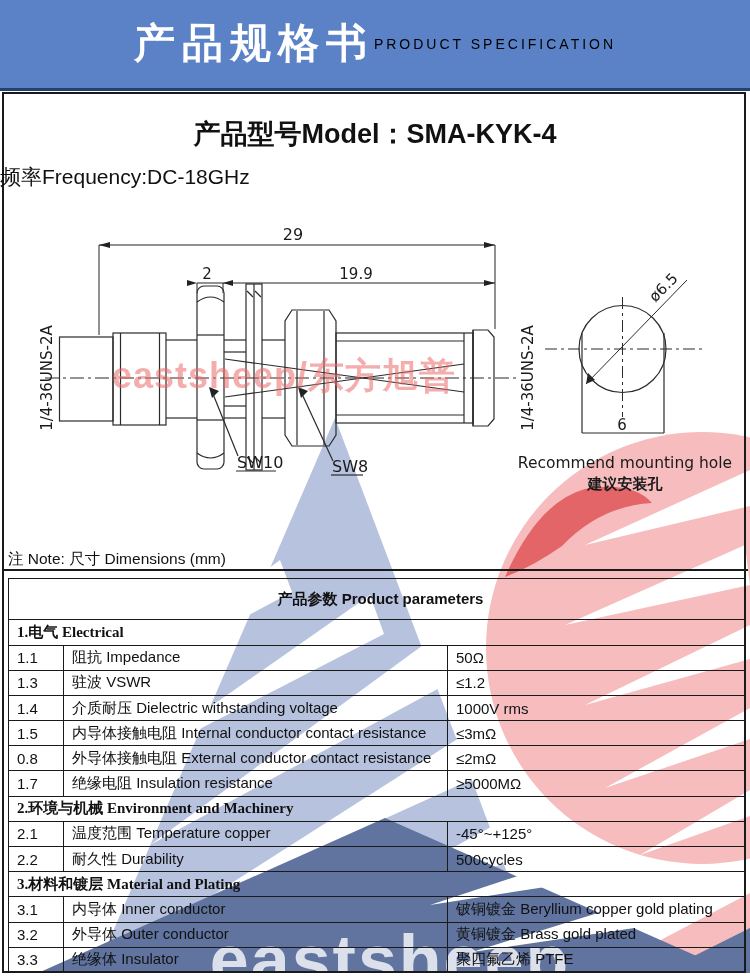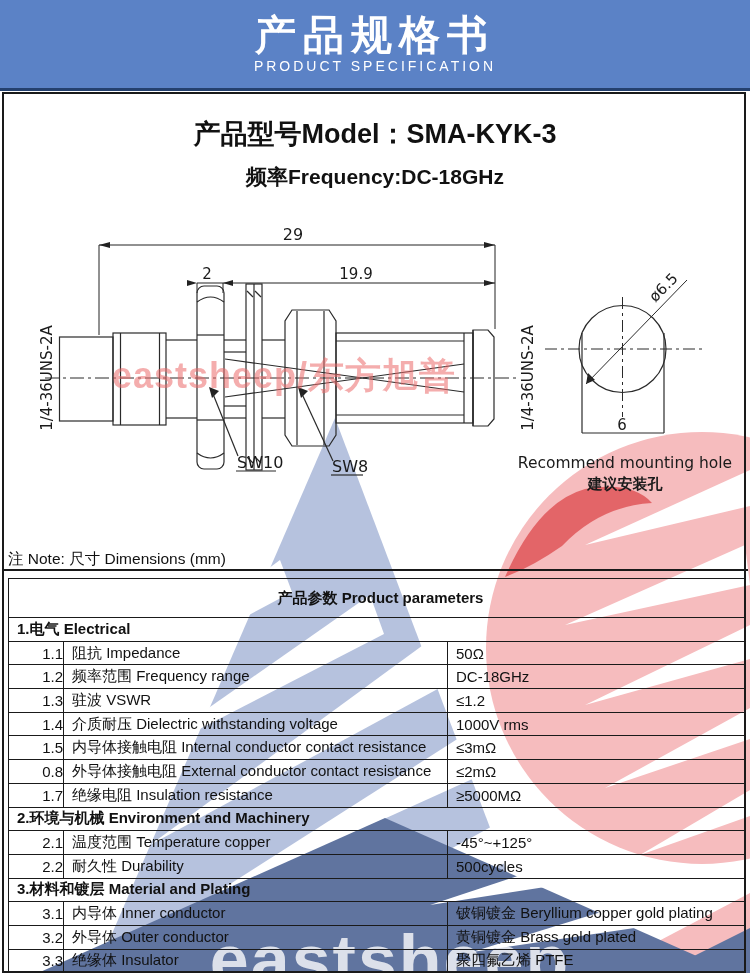--- a/index.html
+++ b/index.html
@@ -3,46 +3,46 @@
 <meta charset="utf-8">
 <style>
   html,body{margin:0;padding:0;}
   body{
     width:750px;height:980px;position:relative;overflow:hidden;background:#ffffff;
     font-family:"Liberation Sans","DejaVu Sans",sans-serif;color:#111;
   }
   
   .header-band{
     position:absolute;left:0;top:0;width:750px;height:88px;background:#5b82c6;
-    border-bottom:3px solid #24406e;display:flex;flex-direction:column;align-items:center;justify-content:center;
+    border-bottom:3px solid #24406e;display:flex;flex-direction:row;align-items:center;justify-content:center;
     z-index:4;
   }
   .header-title{color:#fff;font-size:41px;font-weight:bold;letter-spacing:7px;line-height:1.05;}
-  .header-sub{color:#ffffff;font-size:14px;letter-spacing:3px;margin-top:0;}
+  .header-sub{color:#000000;font-size:14px;letter-spacing:3px;margin-top:0;}
   
   .page-frame{position:absolute;left:2px;top:92px;width:744px;height:881px;border:2px solid #1a1a1a;box-sizing:border-box;z-index:2;pointer-events:none;}
   .section-divider{position:absolute;left:2px;top:569px;width:746px;height:2px;background:#1a1a1a;z-index:2;}
   
   .model-line{position:absolute;left:0;top:116px;width:750px;text-align:center;font-size:27px;font-weight:bold;z-index:3;}
-  .freq-line{position:absolute;left:0;top:163px;width:750px;text-align:center;font-size:21px;font-weight:bold;z-index:3;}
+  .freq-line{position:absolute;left:0;top:163px;width:750px;text-align:left;font-size:21px;font-weight:normal;z-index:3;}
   .note-line{position:absolute;left:8px;top:549px;font-size:15.5px;z-index:3;text-align:center;}
   
   .wm-svg{position:absolute;left:0;top:0;width:750px;height:980px;z-index:1;}
   .draw-svg{position:absolute;left:0;top:0;width:750px;height:980px;z-index:2;}
   .wm-red-text{
     position:absolute;left:112px;top:352px;width:560px;z-index:3;
     font-size:36px;font-weight:bold;color:rgba(235,105,105,0.55);letter-spacing:1px;white-space:nowrap;
   }
   
   .param-table-wrap{position:absolute;left:8px;top:578px;width:736px;height:395px;z-index:3;}
   table.param{width:736px;height:395px;border-collapse:collapse;table-layout:fixed;background:transparent;padding-left:19px;}
   table.param td{border:1.5px solid #1a1a1a;padding:0 0 0 8px;font-size:15px;vertical-align:middle;background:transparent;overflow:hidden;white-space:nowrap;}
   td.tbl-title{text-align:center;font-size:17px;font-weight:bold;padding:0;height:38px;}
-  td.sec{font-weight:bold;font-size:16px;padding-left:4px;}
-  td.num{text-align:right;padding:0;}
+  td.sec{font-weight:bold;font-size:16px;padding-left:4px;font-family:Liberation Serif, serif;}
+  td.num{text-align:left;padding:0;}
   tr.r{height:23.7px;}
 </style>
 </head>
 <body>
 
 <svg class="wm-svg" viewBox="0 0 750 980" xmlns="http://www.w3.org/2000/svg">
 
   <polygon points="335,418 95,973 545,973" fill="#b6c2de"></polygon>
   <polygon points="90,700 280,560 292,592" fill="#ffffff"></polygon>
   <polygon points="120,770 370,595 384,634" fill="#ffffff"></polygon>
@@ -68,21 +68,21 @@
 </svg>
 
 <div class="header-band">
   <div class="header-title">产品规格书</div>
   <div class="header-sub">PRODUCT SPECIFICATION</div>
 </div>
 
 <div class="page-frame"></div>
 <div class="section-divider"></div>
 
-<div class="model-line">产品型号Model：SMA-KYK-3</div>
+<div class="model-line">产品型号Model：SMA-KYK-4</div>
 <div class="freq-line">频率Frequency:DC-18GHz</div>
 
 <svg class="draw-svg" viewBox="0 0 750 980" xmlns="http://www.w3.org/2000/svg" font-family="'DejaVu Sans','Liberation Sans',sans-serif">
   <g stroke="#222" stroke-width="1" fill="none">
 
     <line x1="99" y1="245" x2="495" y2="245"></line>
     <line x1="99" y1="245" x2="99" y2="335"></line>
     <line x1="495" y1="245" x2="495" y2="329"></line>
 
     <line x1="197" y1="283" x2="495" y2="283"></line>
@@ -194,25 +194,20 @@
         </tr>
     <tr class="r">
           <td class="sec" colspan="3">1.电气 Electrical</td>
         </tr>
     <tr class="r">
           <td class="num">1.1</td>
           <td>阻抗 Impedance</td>
           <td>50Ω</td>
         </tr>
     <tr class="r">
-          <td class="num">1.2</td>
-          <td>频率范围 Frequency range</td>
-          <td>DC-18GHz</td>
-        </tr>
-    <tr class="r">
           <td class="num">1.3</td>
           <td>驻波 VSWR</td>
           <td>≤1.2</td>
         </tr>
     <tr class="r">
           <td class="num">1.4</td>
           <td>介质耐压 Dielectric withstanding voltage</td>
           <td>1000V rms</td>
         </tr>
     <tr class="r">

